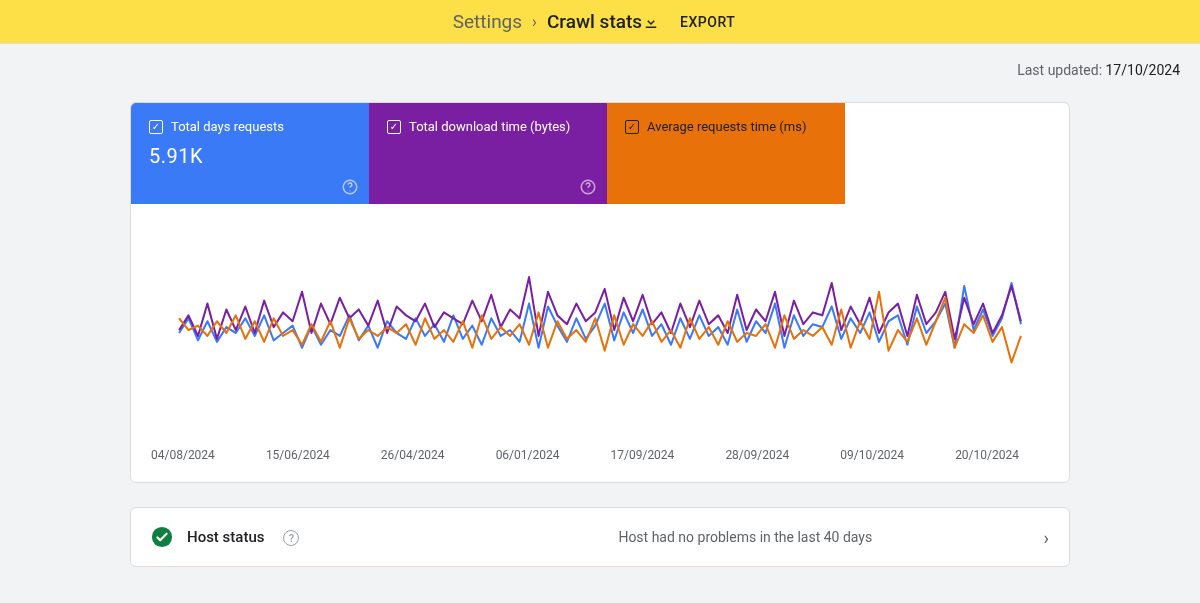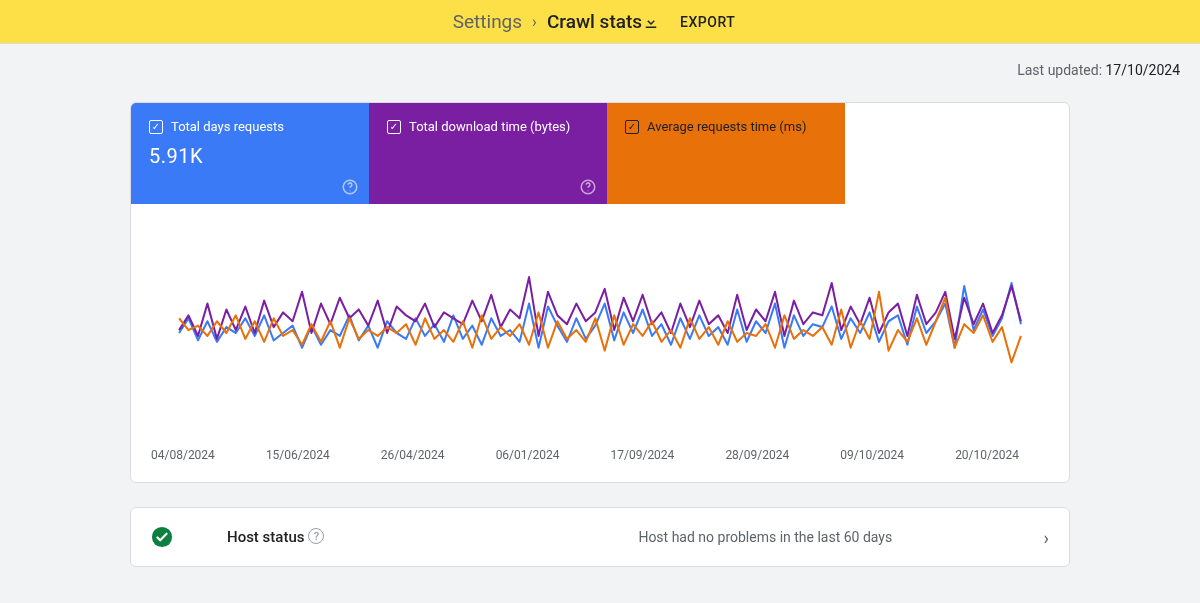--- a/index.html
+++ b/index.html
@@ -125,24 +125,23 @@
   }
   .status-icon {
     width: 22px; height: 22px;
     display: inline-flex; align-items: center; justify-content: center;
   }
   .host-title {
     font-size: 15px;
     font-weight: 500;
     color: #202124;
     display: flex;
-    align-items: flex-start;
-    gap: 4px;
+    align-items: flex-end;
+    gap: 19px;
     width: 260px;
-    margin-left: 40px;
   }
   .host-msg {
     flex: 1;
     text-align: center;
     font-size: 14px;
     color: #5f6368;
   }
   .host-card .chev-right {
     color: #5f6368;
     font-size: 18px;
@@ -242,17 +241,17 @@
     <span class="status-icon">
       <svg viewBox="0 0 24 24" width="22" height="22">
           <circle cx="12" cy="12" r="11" fill="#0d7f3f"></circle>
           <path d="M7 12.5l3 3 7-7" stroke="#fff" stroke-width="2.4" fill="none" stroke-linecap="round" stroke-linejoin="round"></path>
         </svg>
     </span>
     <div class="host-title">
       <span>Host status</span>
       <span class="help-circle">?</span>
     </div>
-    <div class="host-msg">Host had no problems in the last 60 days</div>
+    <div class="host-msg">Host had no problems in the last 40 days</div>
     <span class="chev-right">›</span>
   </div>
 
 </div>
 
 </body></html>

